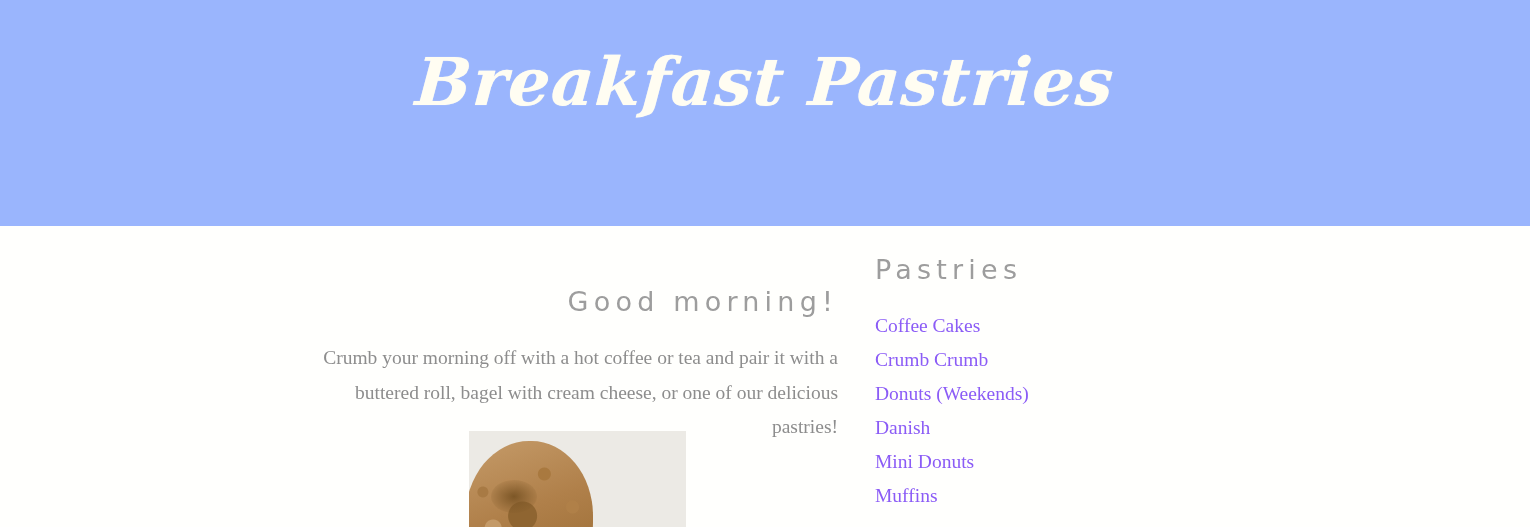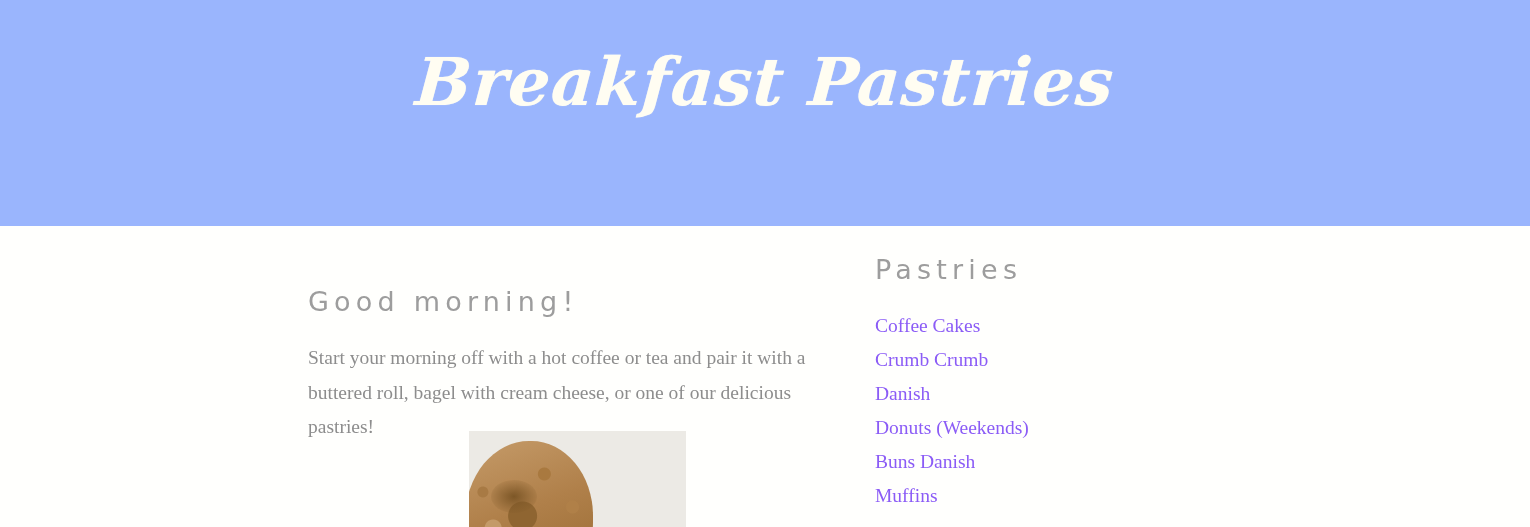--- a/index.html
+++ b/index.html
@@ -56,20 +56,21 @@
     width: 100%;
     height: 100%;
   }
 
   
   .col-left {
     position: absolute;
     left: 308px;
     top: 0;
     width: 530px;
+    text-align: right;
   }
   .col-right {
     position: absolute;
     left: 875px;
     top: 0;
     width: 300px;
   }
 
   
   .section-heading {
@@ -173,37 +174,37 @@
 
 <header class="site-header">
   <h1 class="site-title">Breakfast Pastries</h1>
 </header>
 
 <main class="page-body">
   <div class="content-wrap">
 
     <section class="col-left">
       <h2 class="section-heading heading-good-morning">Good morning!</h2>
-      <p class="intro-paragraph">Start your morning off with a hot coffee or tea and pair it with a buttered roll, bagel with cream cheese, or one of our delicious pastries!</p>
+      <p class="intro-paragraph">Crumb your morning off with a hot coffee or tea and pair it with a buttered roll, bagel with cream cheese, or one of our delicious pastries!</p>
 
       <div class="pastry-photo-holder">
         <div class="pastry-photo">
           <div class="photo-bg-top"></div>
           <div class="crumb-left"></div>
 
         </div>
       </div>
     </section>
 
     <section class="col-right">
       <h2 class="section-heading heading-pastries">Pastries</h2>
       <ul class="pastry-list">
           <li>Coffee Cakes</li>
           <li>Crumb Crumb</li>
+          <li>Donuts (Weekends)</li>
           <li>Danish</li>
-          <li>Donuts (Weekends)</li>
-          <li>Buns Danish</li>
+          <li>Mini Donuts</li>
           <li>Muffins</li>
         </ul>
     </section>
 
   </div>
 </main>
 
 </body></html>

